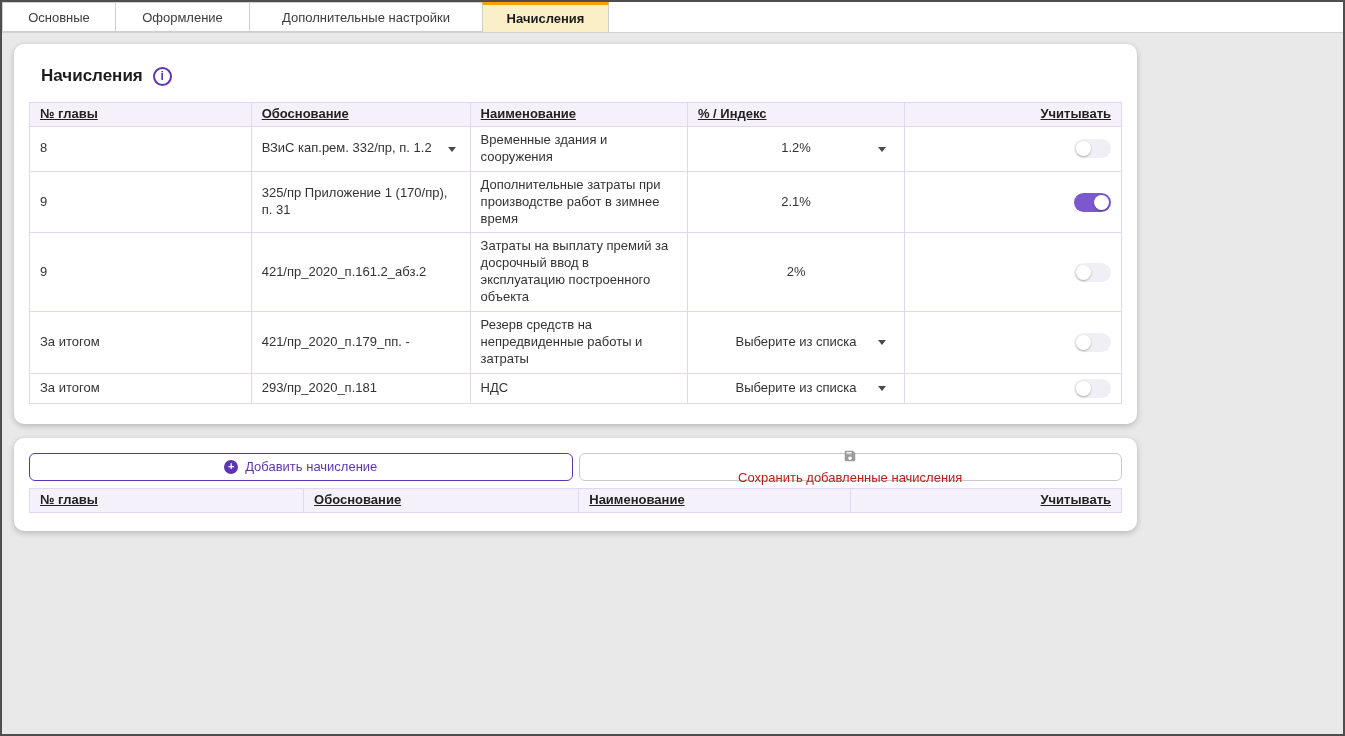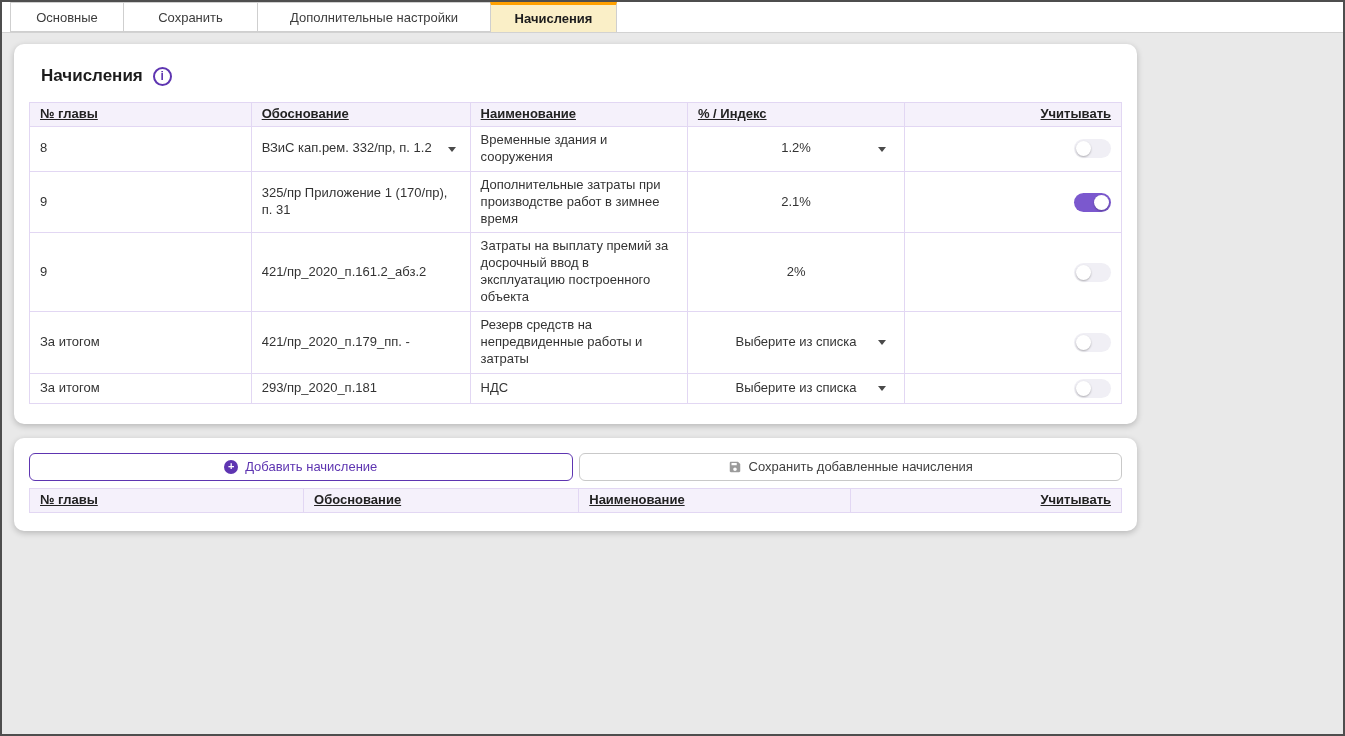--- a/index.html
+++ b/index.html
@@ -25,21 +25,21 @@
     display: flex; align-items: center; justify-content: center;
     font-size: 13px; color: #3c3c3c;
     background: #fff;
     border: 1px solid #cfcfcf;
     border-top: 1px solid #cfcfcf;
     margin-left: -1px;
     padding-top: 0;
     cursor: pointer;
     height: 100%;
   }
-  .tab:first-child { margin-left: 8px; }
+  .tab:first-child { margin-left: 0; }
   .tab.t0 { width: 114px; }
   .tab.t1 { width: 135px; }
   .tab.t2 { width: 234px; }
   .tab.t3 { width: 127px; }
   .tab.active {
     border-top: 3px solid #FFA000;
     background: #FAEFC7;
     font-weight: 700;
     color: #1d1d1d;
     border-bottom: none;
@@ -119,37 +119,37 @@
   
   .btn-row { display: flex; gap: 6px; margin-bottom: 7px; }
   .btn {
     flex: 1; height: 28px;
     display: flex; align-items: center; justify-content: center; gap: 7px;
     border: 1px solid #5E35B1; border-radius: 6px;
     background: #fff; color: #5E35B1;
     font-size: 13px; cursor: pointer;
     font-family: inherit;
   }
-  .btn.disabled { border-color: #c9c9c9; color: #404040; cursor: default; }
+  .btn.disabled { border-color: #c9c9c9; color: #b91c1c; cursor: default; flex-direction: column; }
   .plus-icon {
     width: 14px; height: 14px; border-radius: 50%;
     background: #5E35B1; color: #fff;
     display: inline-flex; align-items: center; justify-content: center;
     font-size: 11px; font-weight: 700; line-height: 1;
   }
   .btn svg { display: block; }
 </style>
 </head>
 <body>
 
 <div class="screen">
 
   <div class="tabbar">
     <div class="tab t0">Основные</div>
-    <div class="tab t1">Сохранить</div>
+    <div class="tab t1">Оформление</div>
     <div class="tab t2">Дополнительные настройки</div>
     <div class="tab t3 active">Начисления</div>
   </div>
 
   <div class="content">
 
     <div class="card">
       <div class="card-title-row">
         <span class="card-title">Начисления</span>
         <span class="info-icon">i</span>

